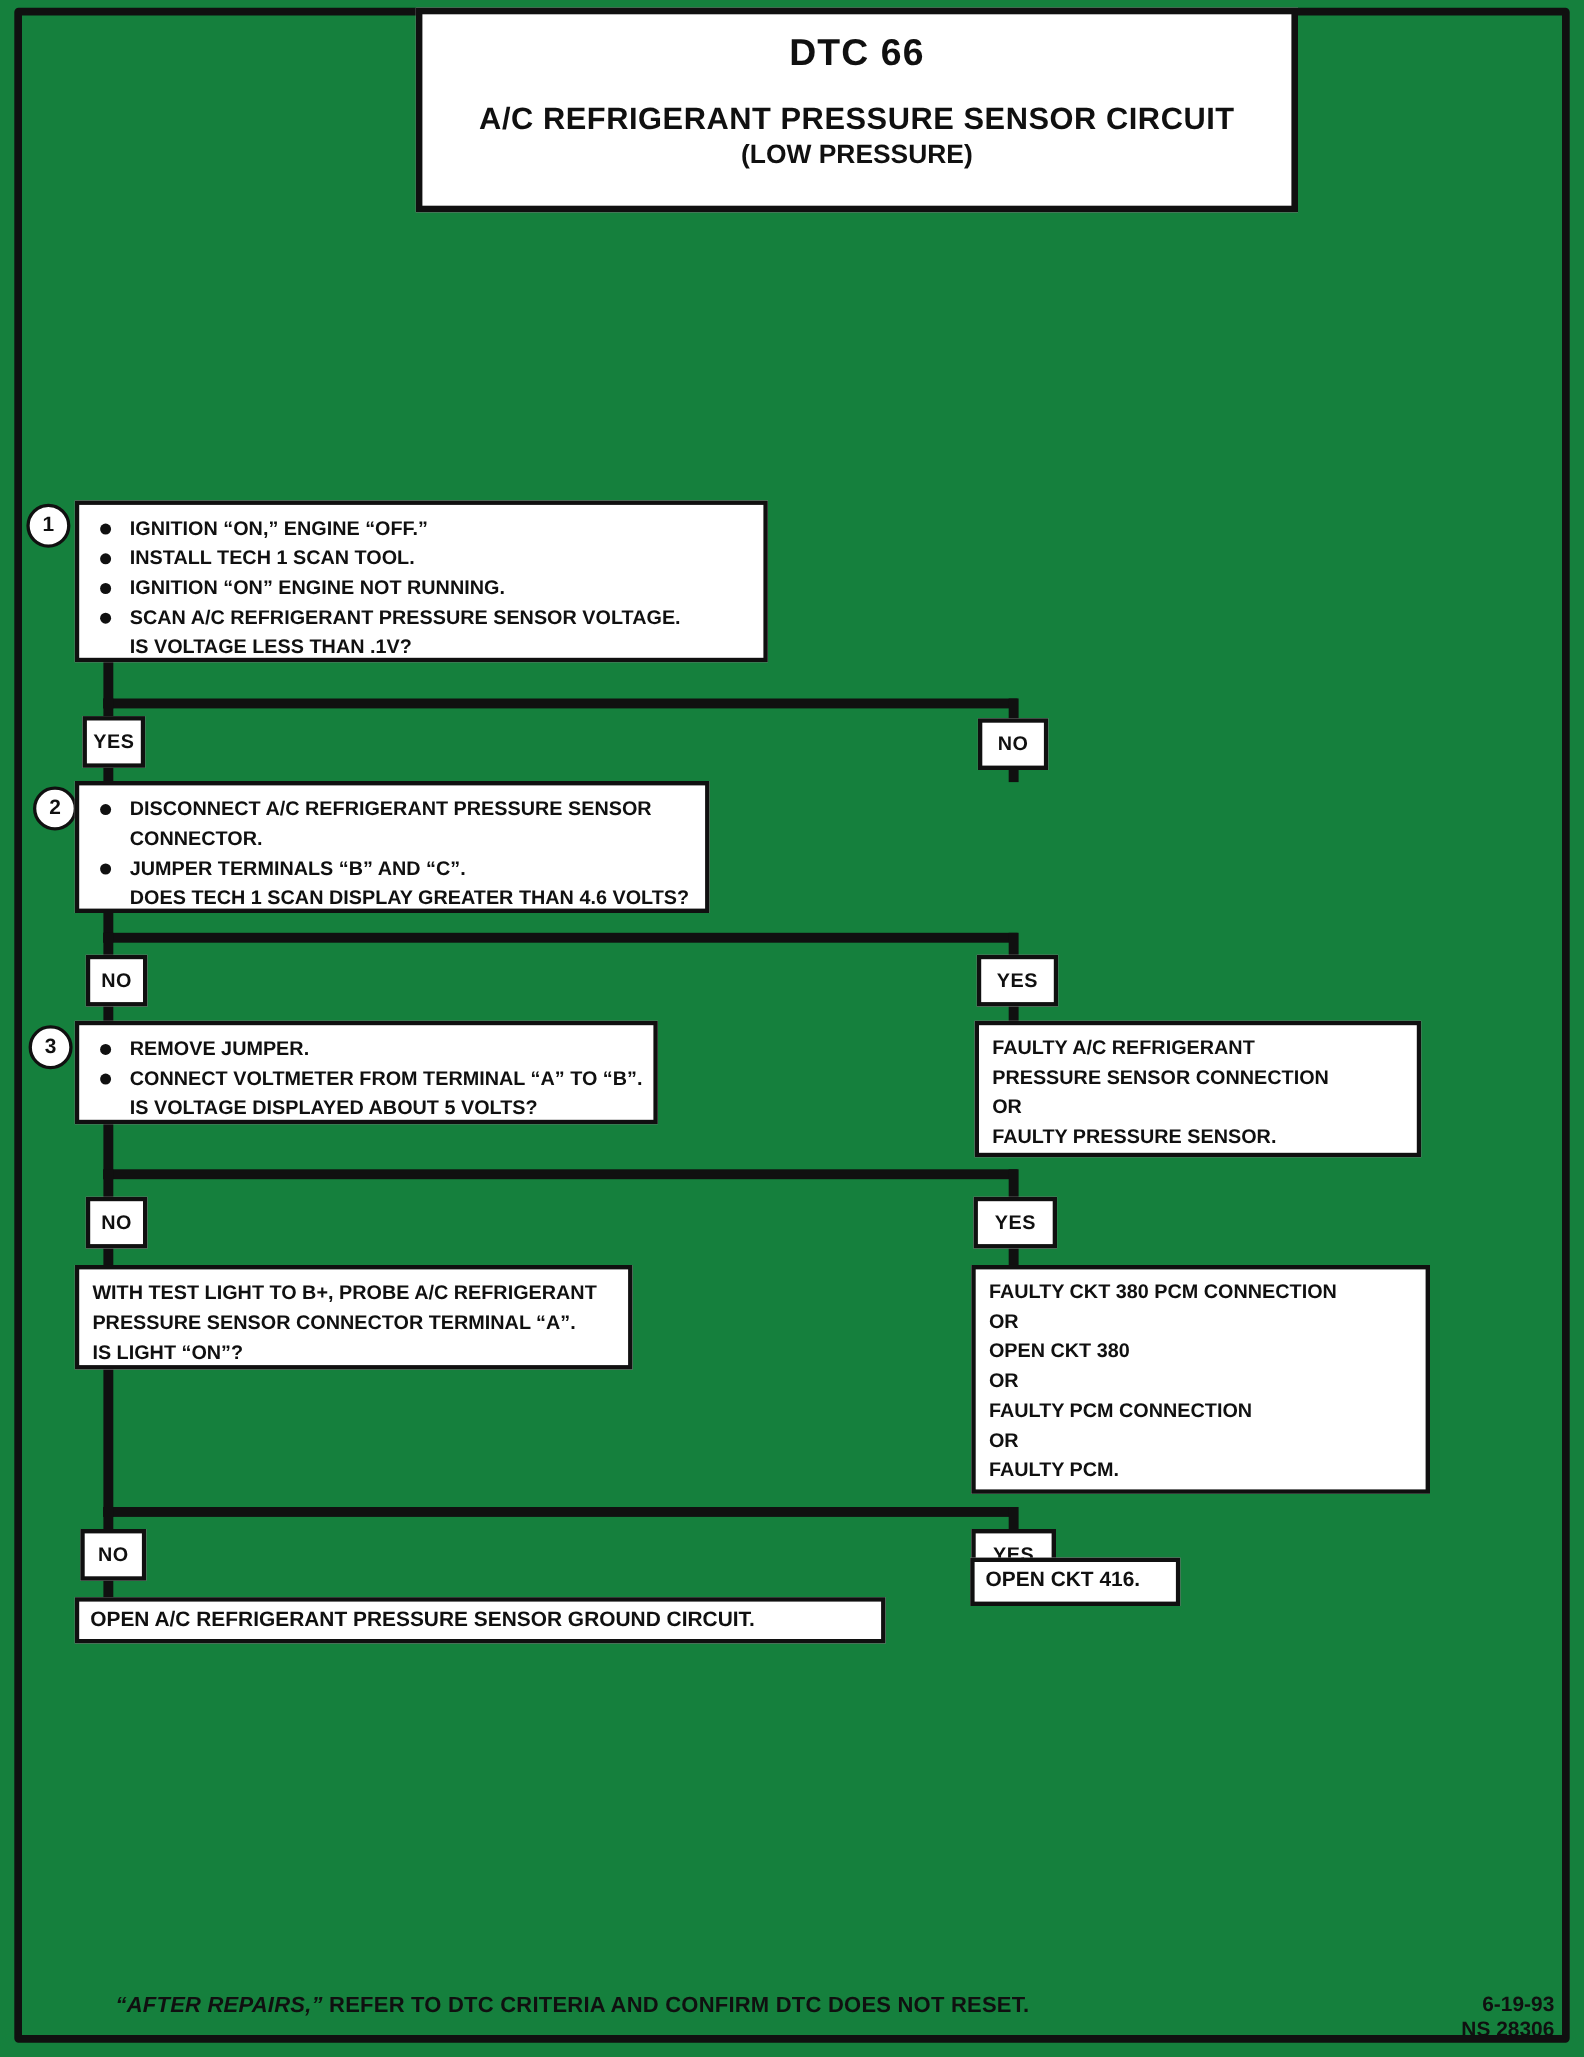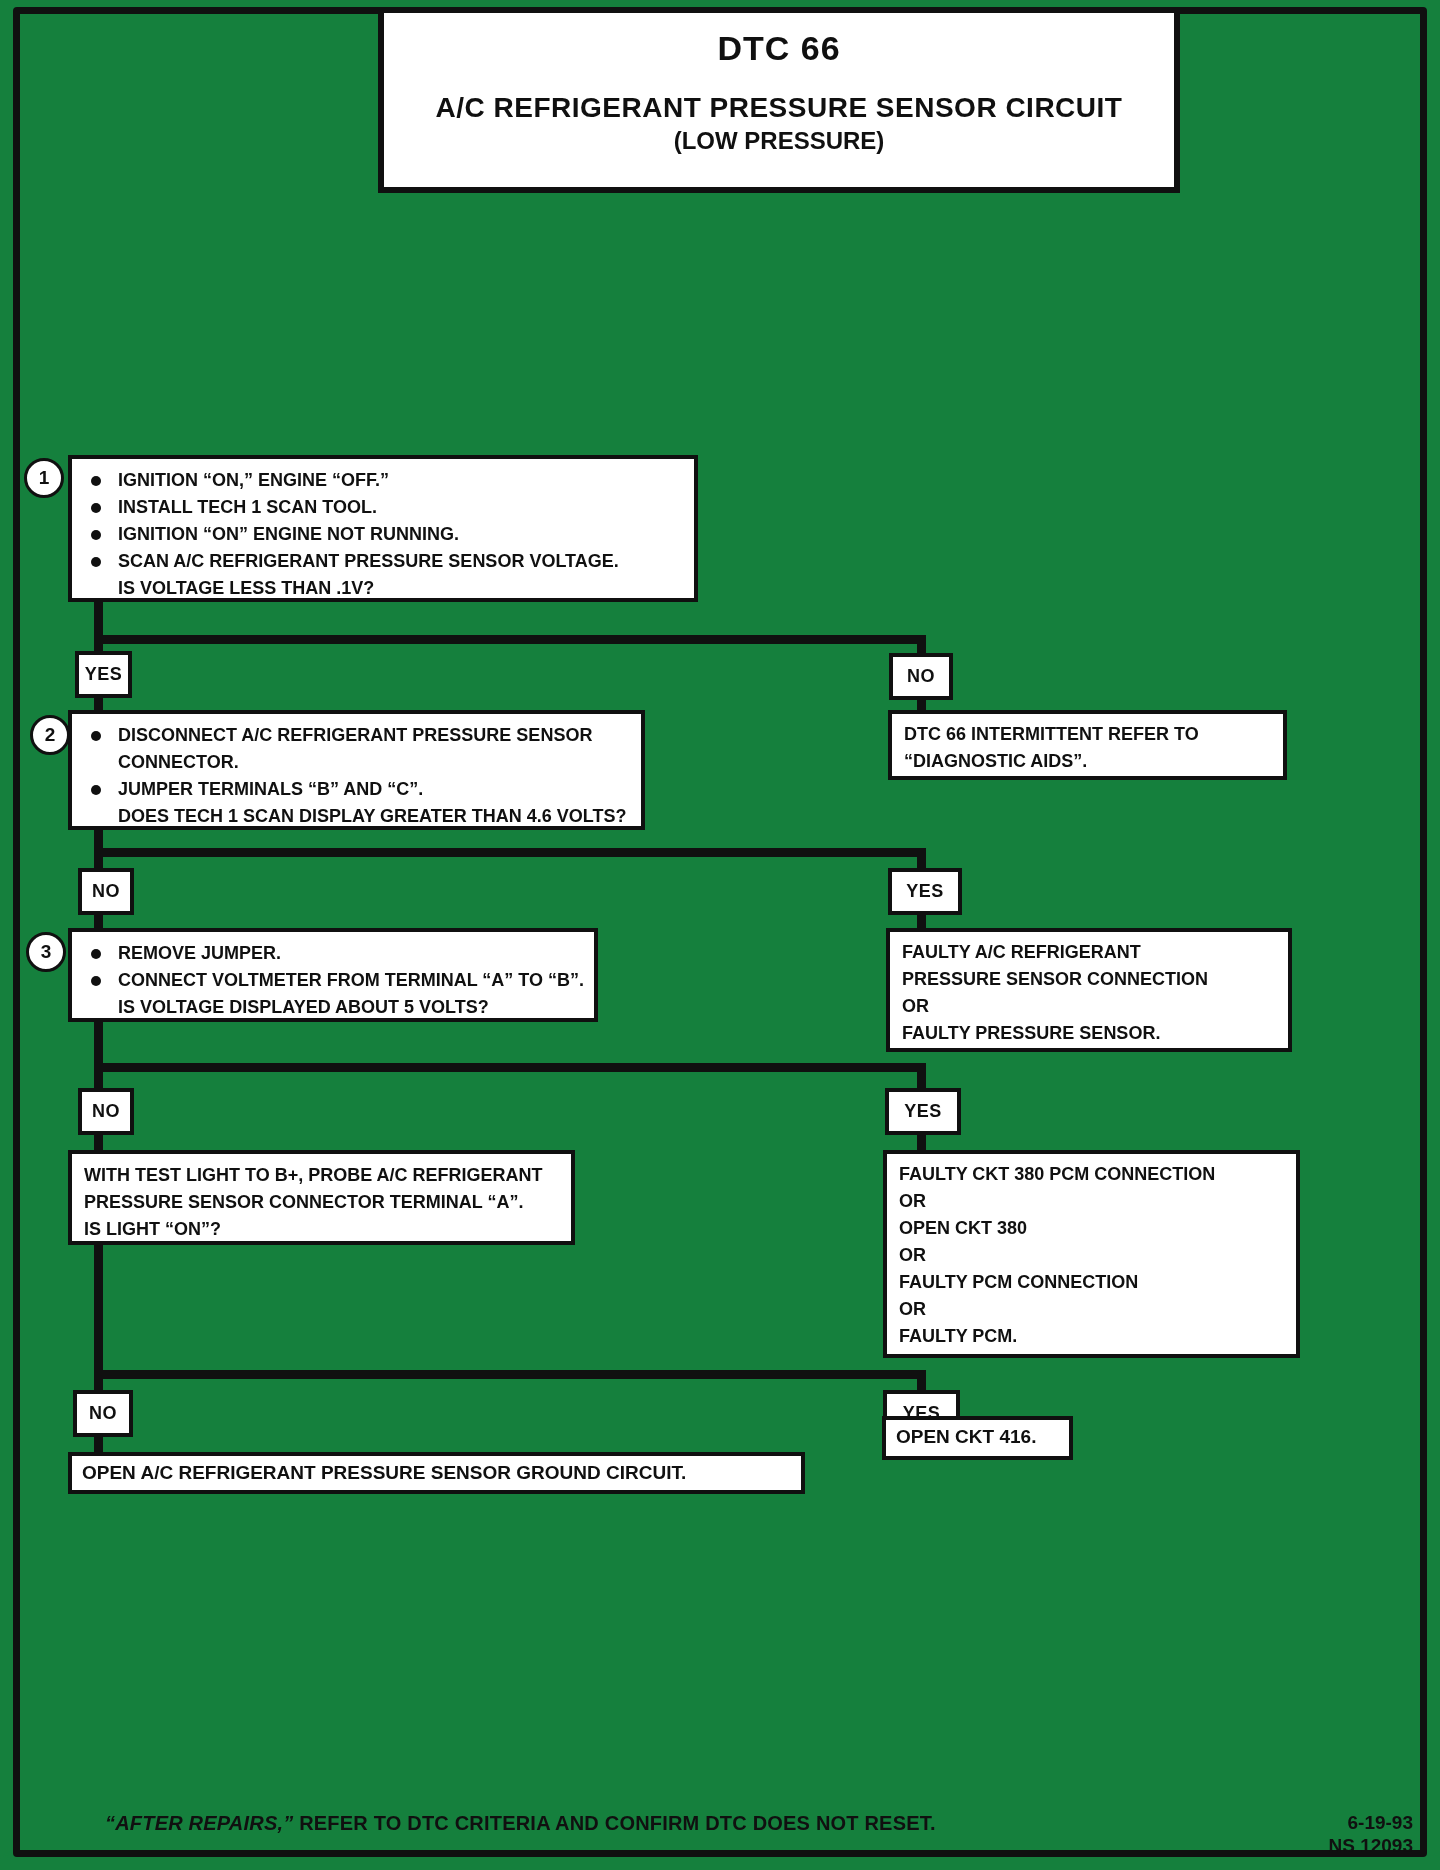--- a/index.html
+++ b/index.html
@@ -122,26 +122,20 @@
     <div class="btext">
       <div>
           <div class="bullet">DISCONNECT A/C REFRIGERANT PRESSURE SENSOR
 CONNECTOR.</div>
           <div class="bullet">JUMPER TERMINALS “B” AND “C”.</div>
         </div>
       <div class="q">DOES TECH 1 SCAN DISPLAY GREATER THAN 4.6 VOLTS?</div>
     </div>
   </div>
 
-  <div class="box" style="left:888px;top:710px;width:399px;height:70px">
-    <div class="rtext">
-        <div class="rline">DTC 66 INTERMITTENT REFER TO</div>
-        <div class="rline">“DIAGNOSTIC AIDS”.</div>
-      </div>
-  </div>
 
   <div class="label-box" style="left:78px;top:868px;width:56px;height:47px">NO</div>
   <div class="label-box" style="left:888px;top:868px;width:74px;height:47px">YES</div>
 
   <div class="box" style="left:68px;top:928px;width:530px;height:94px">
     <div class="btext">
       <div>
           <div class="bullet">REMOVE JUMPER.</div>
           <div class="bullet">CONNECT VOLTMETER FROM TERMINAL “A” TO “B”.</div>
         </div>
@@ -189,16 +183,16 @@
   </div>
 
   <div class="box single" style="left:882px;top:1416px;width:191px;height:44px">
     <div class="stext">OPEN CKT 416.</div>
   </div>
 
   <div class="footer-note"><span class="it">“AFTER REPAIRS,”</span><span> REFER TO DTC CRITERIA AND CONFIRM DTC DOES NOT RESET.</span></div>
 
   <div class="footer-ref">
     <div>6-19-93</div>
-    <div>NS 12093</div>
+    <div>NS 28306</div>
   </div>
 
 </div>
 
 </body></html>

